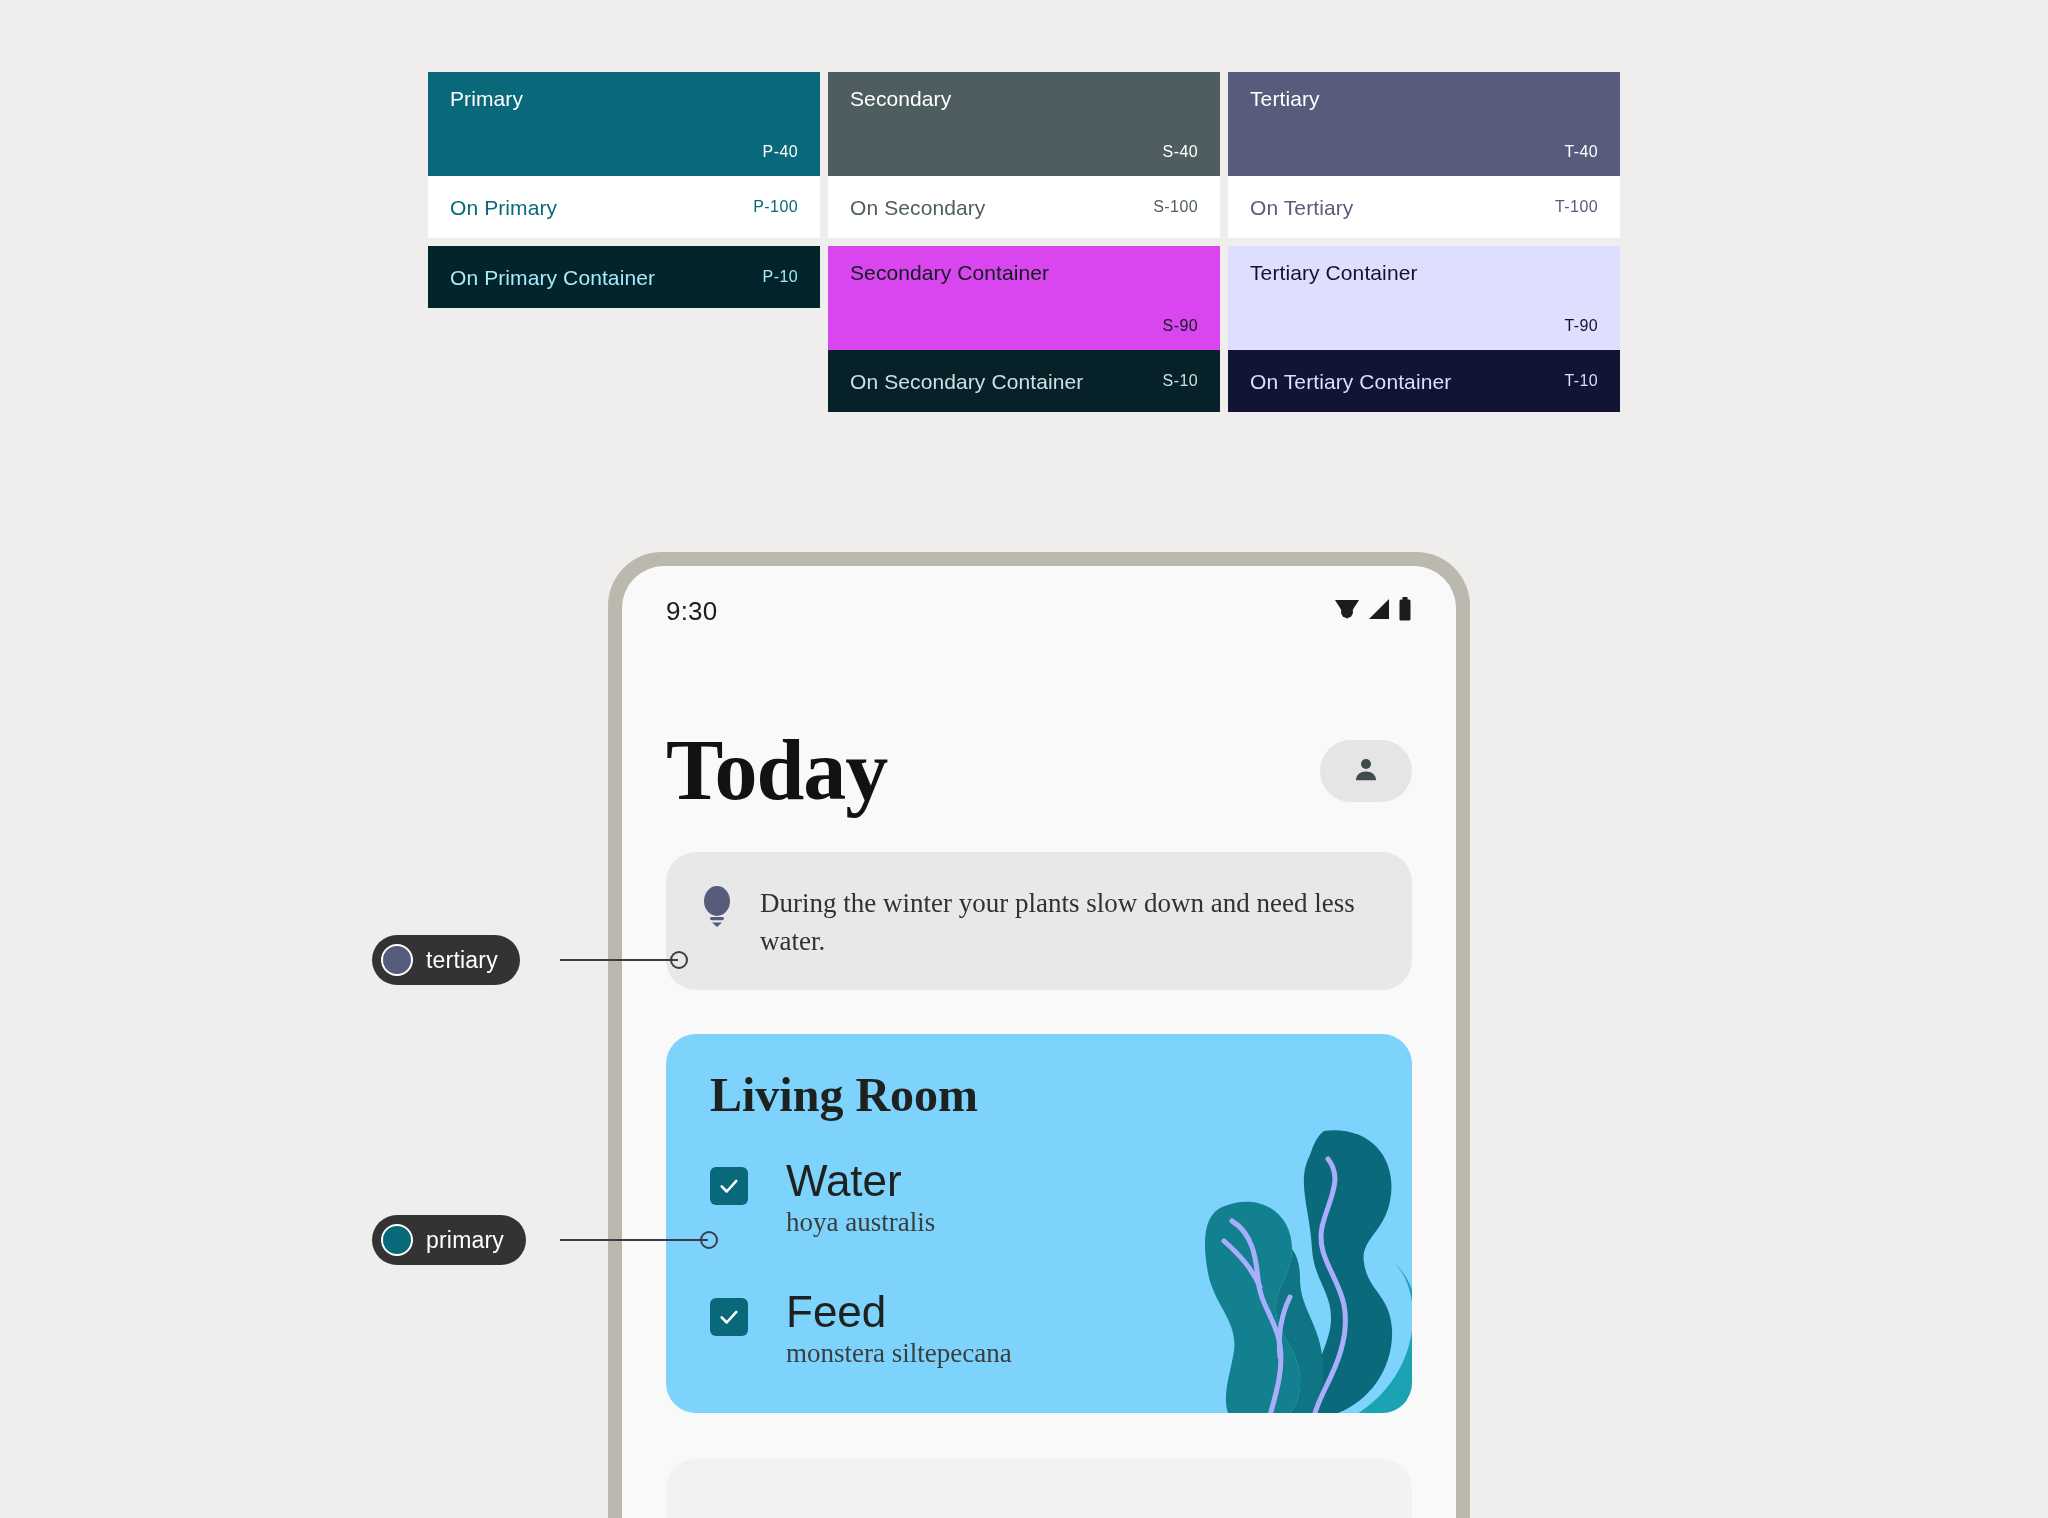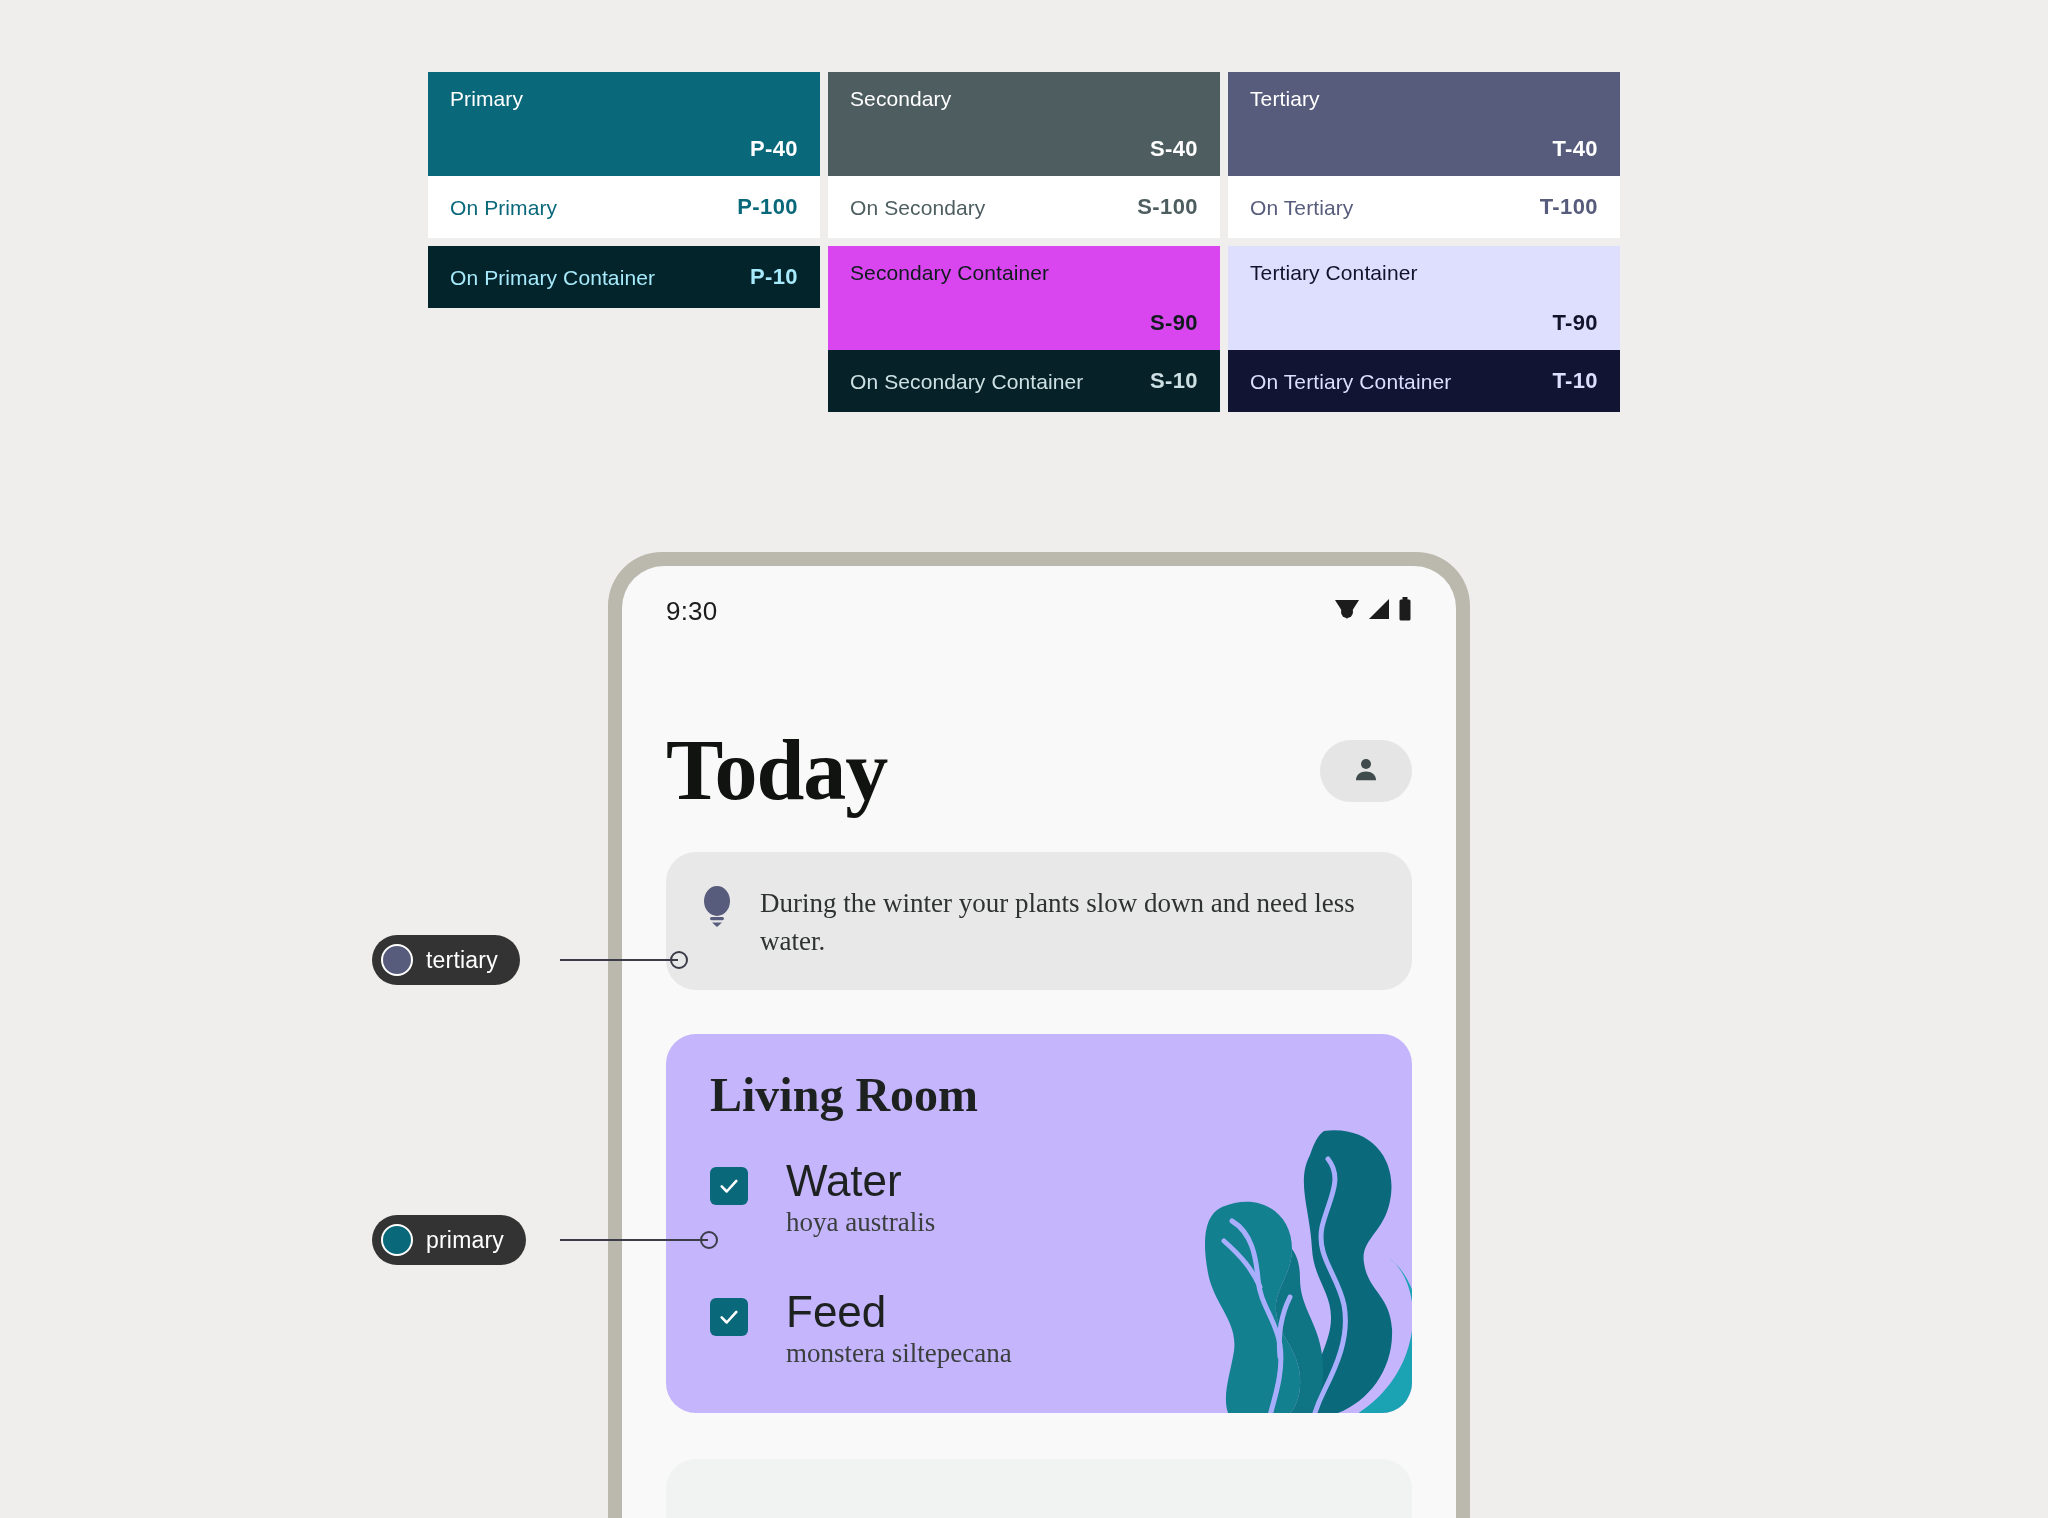--- a/index.html
+++ b/index.html
@@ -32,22 +32,22 @@
   .chip-tall { height: 104px; }
   .chip-short { height: 62px; align-items: center; }
   .chip-name {
     font-size: 21px;
     font-weight: 400;
     letter-spacing: .1px;
     line-height: 1;
     white-space: nowrap;
   }
   .chip-code {
-    font-size: 22px;
-    font-weight: 700;
+    font-size: 16px;
+    font-weight: 400;
     letter-spacing: .4px;
     line-height: 1;
     align-self: flex-end;
     white-space: nowrap;
   }
   .chip-short .chip-code { align-self: center; }
 
   
   .phone-frame {
     position: absolute;
@@ -108,21 +108,21 @@
   .tip-text {
     font-family: "Liberation Serif", serif;
     font-size: 27px;
     line-height: 1.42;
     color: #2e3230;
     padding-top: 2px;
   }
 
   .room-card {
     margin: 44px 44px 0 44px;
-    background: #c4b5fd;
+    background: #7dd3fc;
     border-radius: 30px;
     padding: 36px 0 46px 0;
     position: relative;
     overflow: hidden;
     min-height: 370px;
   }
   .room-title {
     font-family: "Liberation Serif", serif;
     font-size: 48px;
     color: #1d211f;

